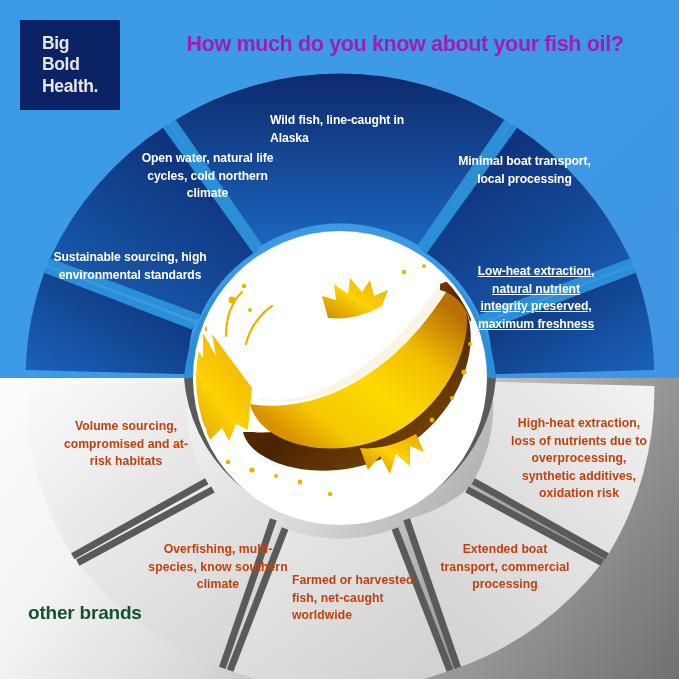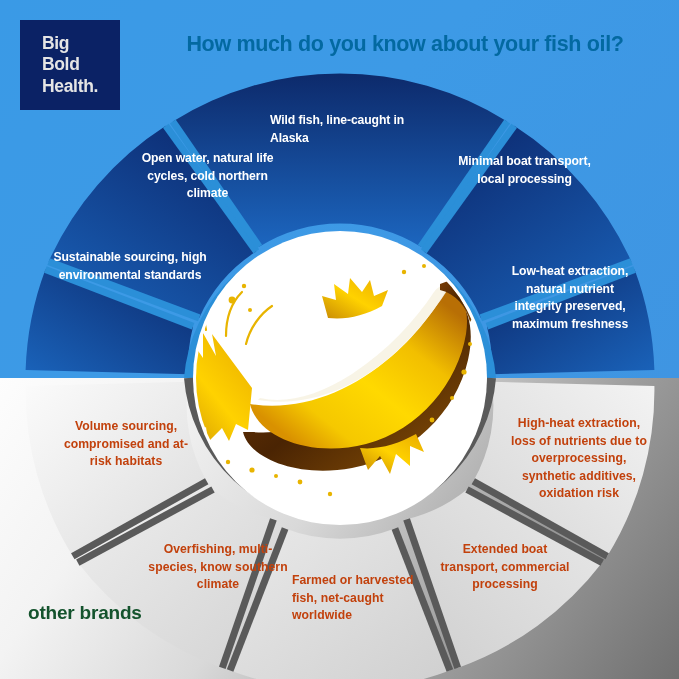--- a/index.html
+++ b/index.html
@@ -15,39 +15,39 @@
   
   #wheel{position:absolute;left:0;top:0;width:679px;height:679px;}
 
   
   .logo-box{position:absolute;left:20px;top:20px;width:100px;height:90px;
             background:#0b2265;display:flex;align-items:center;justify-content:center;}
   .logo-text{color:#e5e5e5;font-weight:bold;font-size:17.5px;line-height:1.22;
              letter-spacing:-0.3px;text-align:left;}
 
   
-  .title{position:absolute;left:140px;top:32px;width:530px;color:#0369a1;
+  .title{position:absolute;left:140px;top:32px;width:530px;color:#a21caf;
          font-size:21.5px;font-weight:bold;letter-spacing:-0.35px;text-align:center;}
 
   
   .other-brands{position:absolute;left:28px;top:602px;color:#14532d;
                 font-size:19px;font-weight:bold;line-height:1.18;letter-spacing:-0.2px;}
 
   
   .seg-label{position:absolute;font-size:12.2px;line-height:1.44;}
   .seg-label.top{color:#ffffff;font-weight:bold;letter-spacing:-0.1px;}
   .seg-label.bottom{color:#c2410c;font-weight:bold;letter-spacing:0.05px;}
   .seg-label.ctr{}
   .seg-label.lft{text-align:center;}
 
   
   #lbl-open-water      {left:140px; top:150px;  width:135px;}
   #lbl-wild-fish       {left:270px; top:112px;  width:150px;}
   #lbl-minimal-boat    {left:449px; top:153px;  width:135px;margin-left:8px;}
-  #lbl-low-heat        {left:510px; top:263px;  width:120px;}
+  #lbl-low-heat        {left:476px; top:263px;  width:120px;text-decoration:underline;}
   #lbl-sustainable     {left:50px;  top:249px;  width:160px;}
 
   
   #lbl-volume          {left:56px;  top:418px;  width:140px;}
   #lbl-high-heat       {left:504px; top:415px;  width:150px;}
   #lbl-overfishing     {left:148px; top:541px;  width:140px;}
   #lbl-farmed          {left:292px; top:572px;  width:135px;}
   #lbl-extended        {left:440px; top:541px;  width:130px;}
 </style>
 </head>

